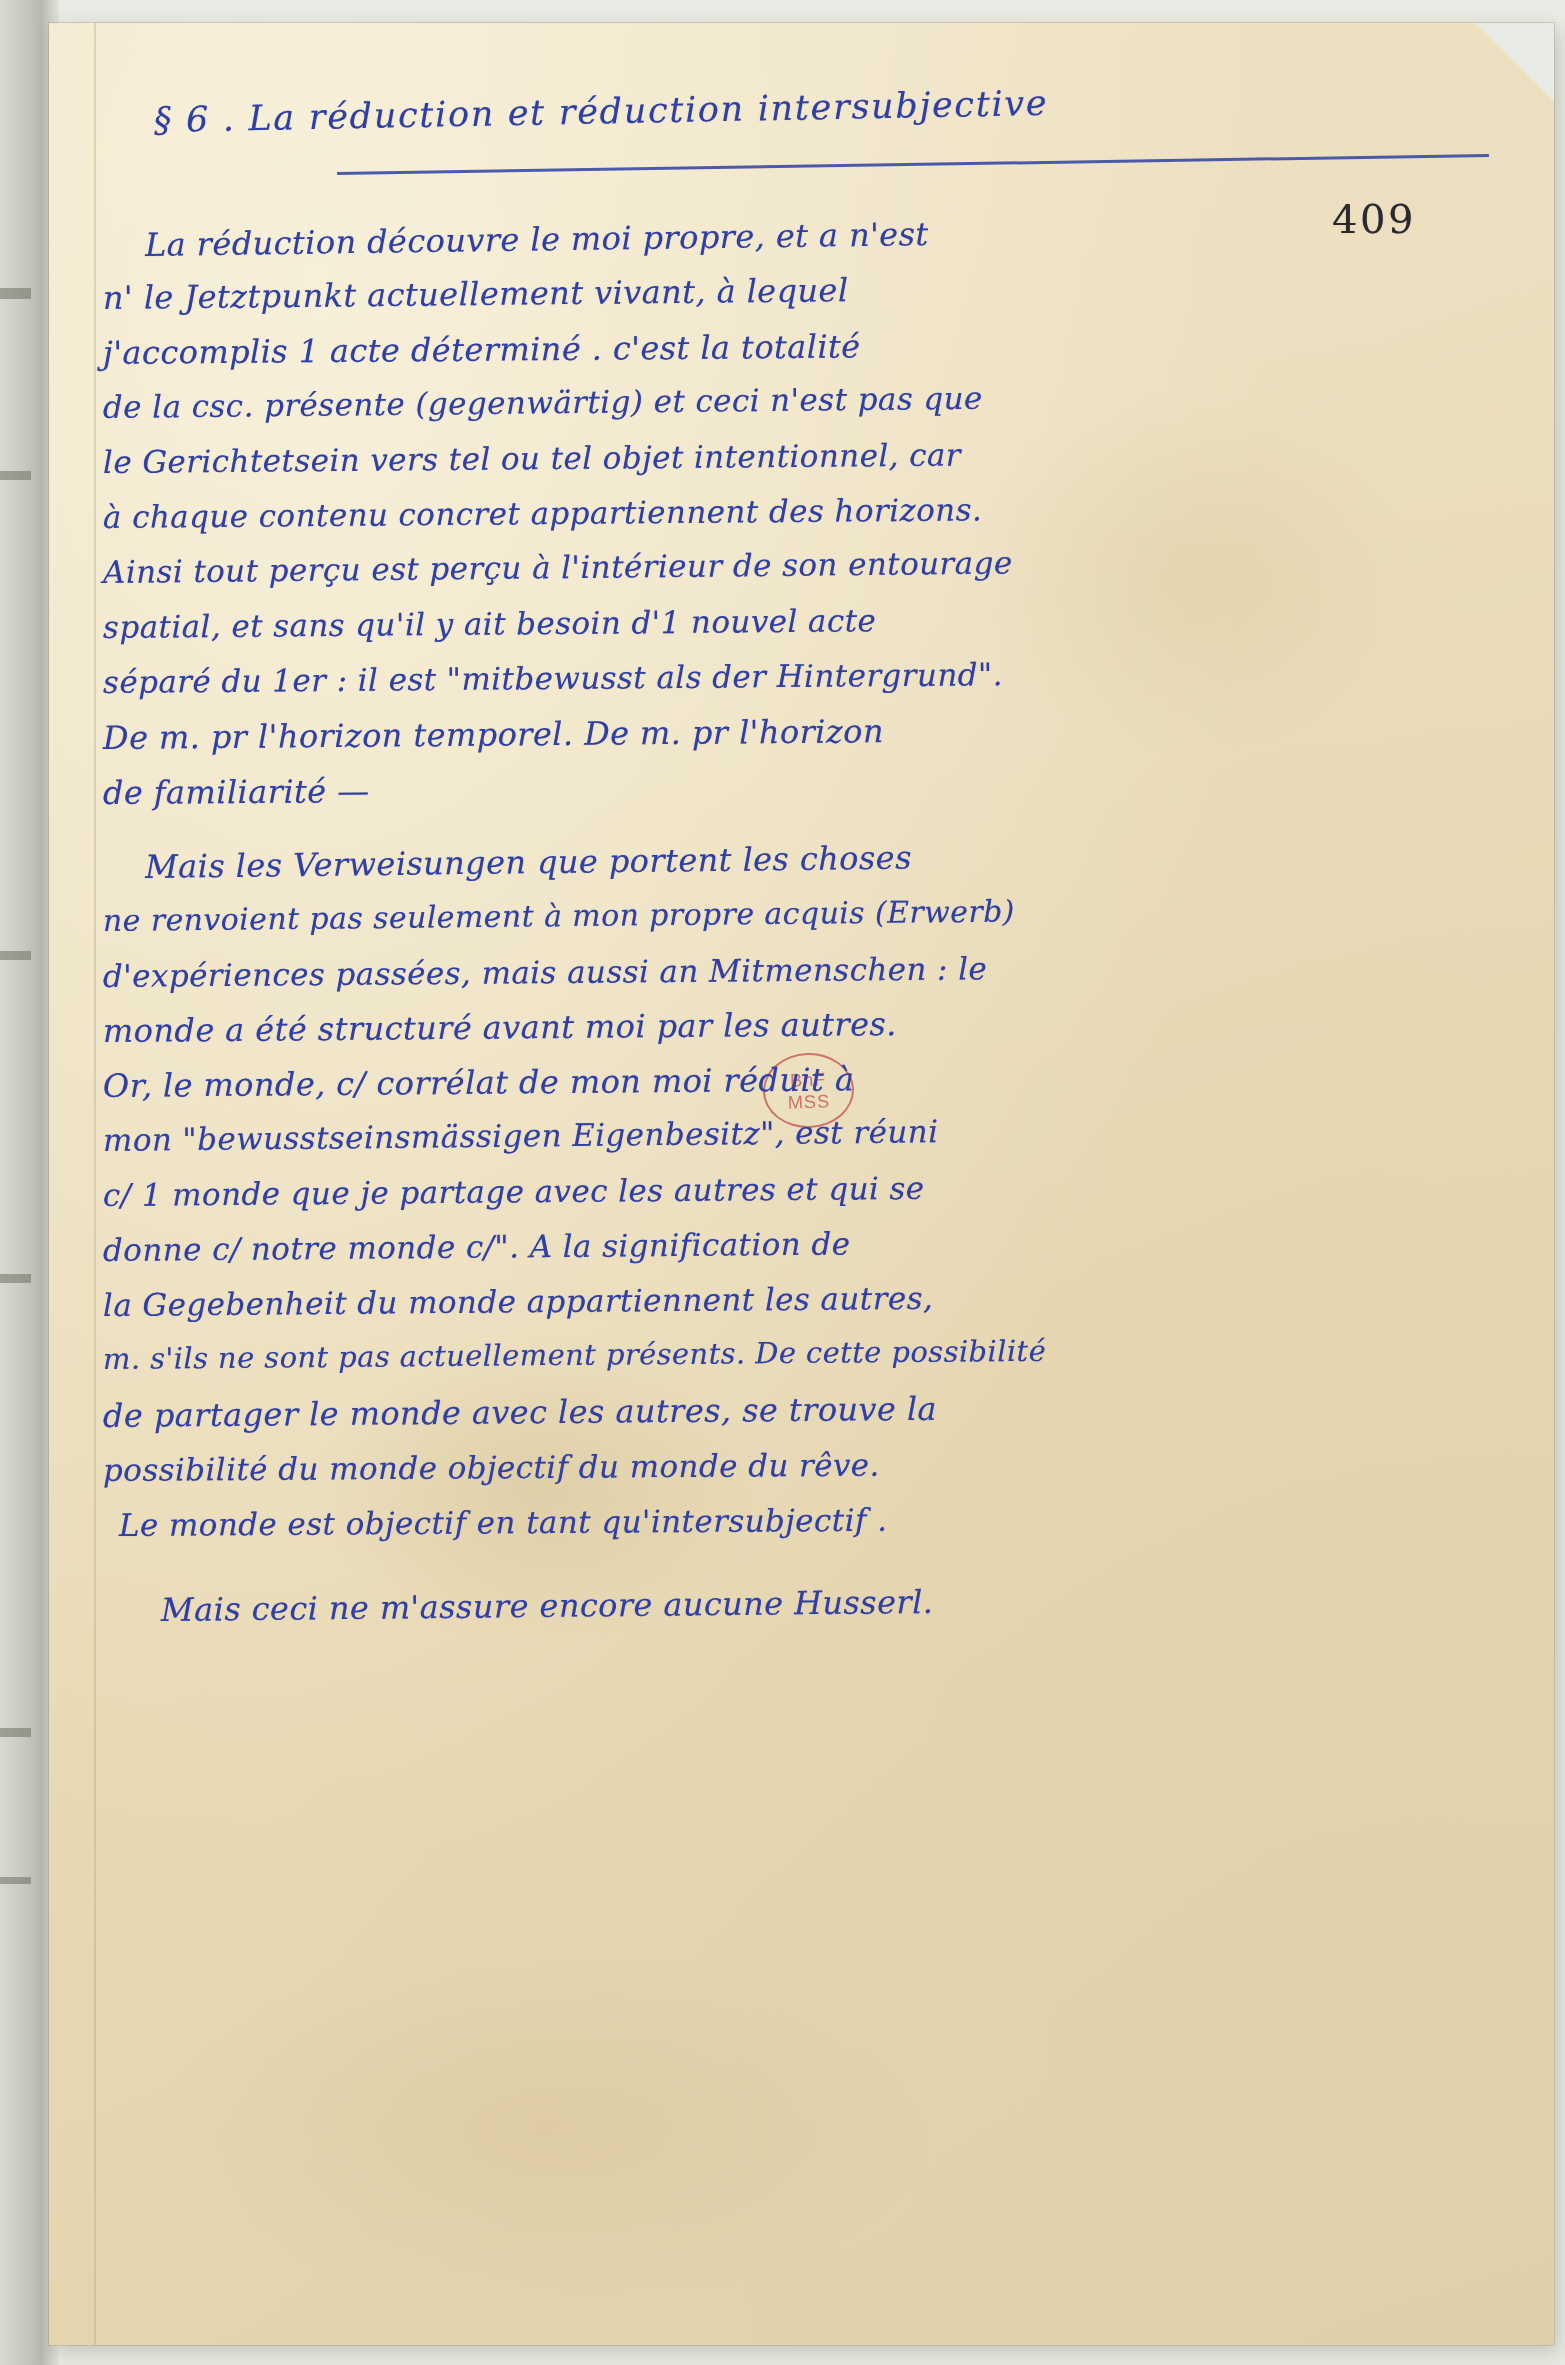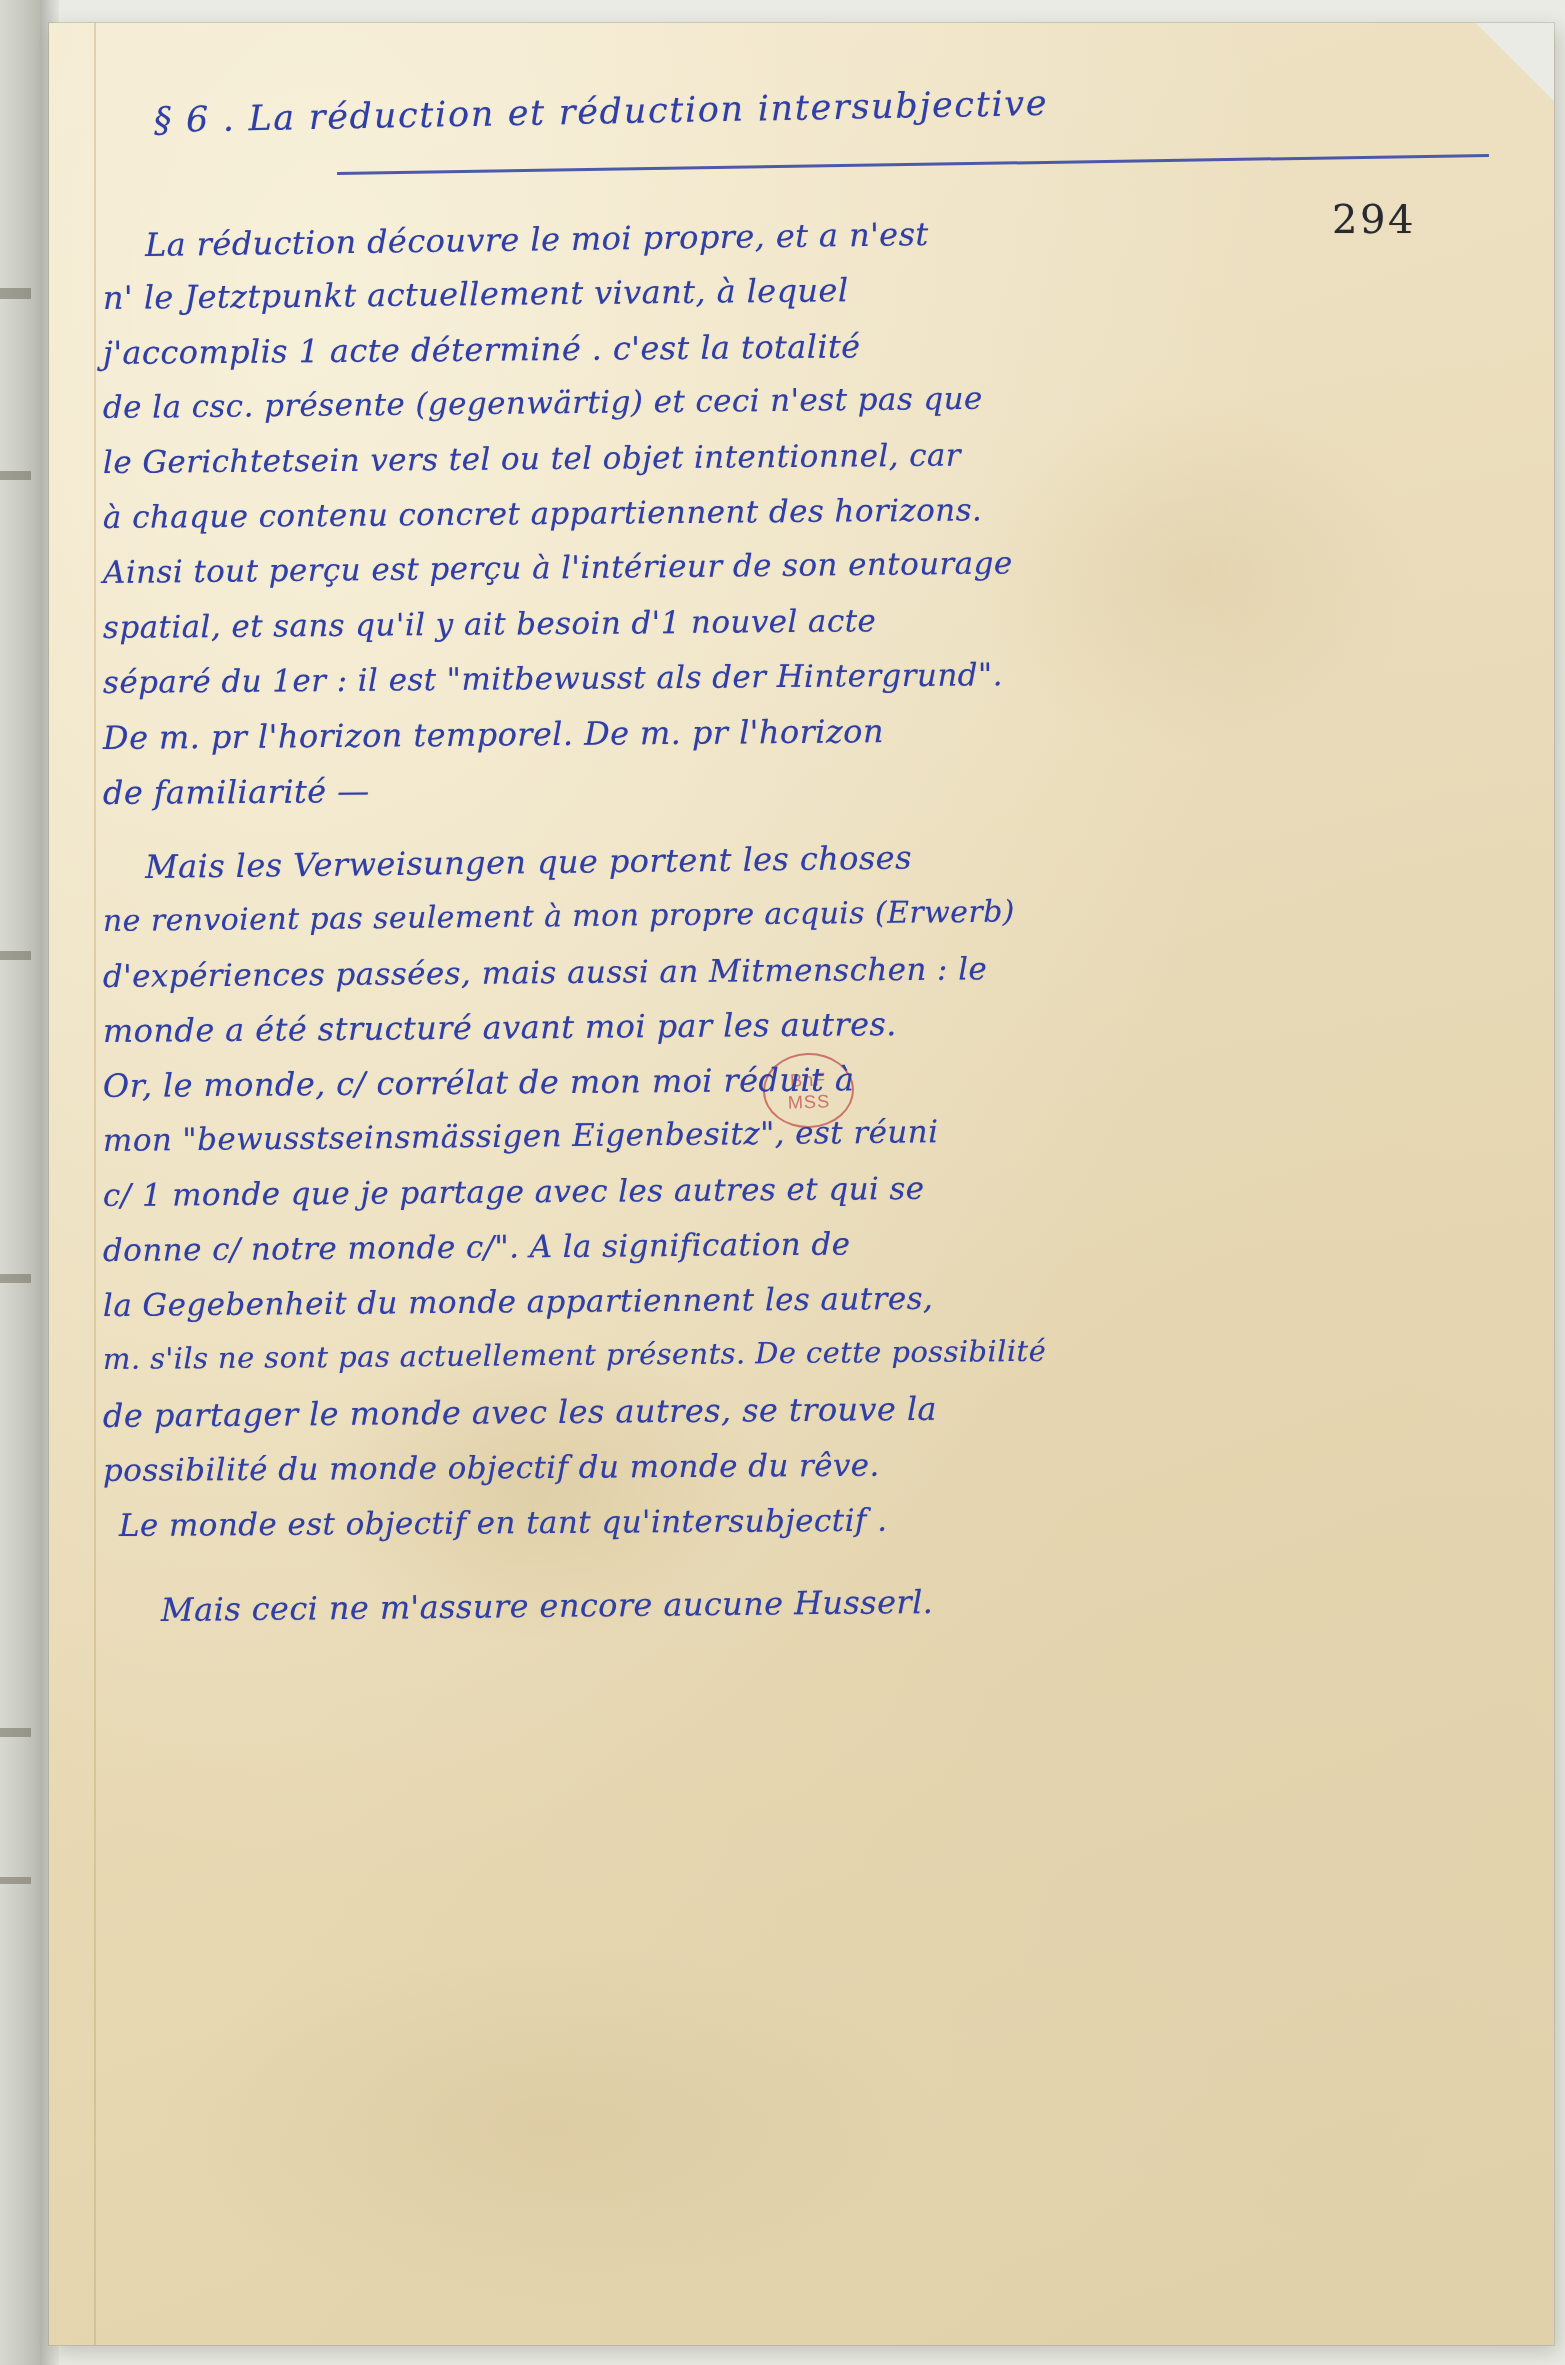--- a/index.html
+++ b/index.html
@@ -175,21 +175,21 @@
 
     <div class="margin-rule"></div>
 
     <div class="stain" style="left:262px;top:1309px;width:454px;height:314px;background:radial-gradient(ellipse,rgba(199,176,124,0.30),rgba(199,176,124,0) 70%);"></div>
     <div class="stain" style="left:917px;top:367px;width:454px;height:367px;background:radial-gradient(ellipse,rgba(206,186,136,0.25),rgba(206,186,136,0) 70%);"></div>
     <div class="stain" style="left:105px;top:1920px;width:786px;height:367px;background:radial-gradient(ellipse,rgba(198,176,124,0.22),rgba(198,176,124,0) 70%);"></div>
 
     <div class="ink hand heading">§ 6 . La réduction et réduction intersubjective</div>
     <div class="heading-underline"></div>
 
-    <div class="ink folio">294</div>
+    <div class="ink folio">409</div>
 
     <div class="ink hand body-line" style="left:96px;top:206px;transform:rotate(-0.8deg);">La réduction découvre le moi propre, et a n'est</div>
     <div class="ink hand body-line" style="left:54px;top:259px;transform:rotate(-0.6deg);">n' le Jetztpunkt actuellement vivant, à lequel</div>
     <div class="ink hand body-line" style="left:54px;top:314px;transform:rotate(-0.5deg);">j'accomplis 1 acte déterminé . c'est la totalité</div>
     <div class="ink hand body-line" style="left:54px;top:369px;transform:rotate(-0.6deg);font-size:31px;">de la csc. présente (gegenwärtig) et ceci n'est pas que</div>
     <div class="ink hand body-line" style="left:54px;top:424px;transform:rotate(-0.5deg);font-size:31px;">le Gerichtetsein vers tel ou tel objet intentionnel, car</div>
     <div class="ink hand body-line" style="left:54px;top:479px;transform:rotate(-0.5deg);font-size:31px;">à chaque contenu concret appartiennent des horizons.</div>
     <div class="ink hand body-line" style="left:54px;top:534px;transform:rotate(-0.6deg);font-size:31px;">Ainsi tout perçu est perçu à l'intérieur de son entourage</div>
     <div class="ink hand body-line" style="left:54px;top:589px;transform:rotate(-0.5deg);font-size:31px;">spatial, et sans qu'il y ait besoin d'1 nouvel acte</div>
     <div class="ink hand body-line" style="left:54px;top:644px;transform:rotate(-0.5deg);font-size:31px;">séparé du 1er : il est "mitbewusst als der Hintergrund".</div>

